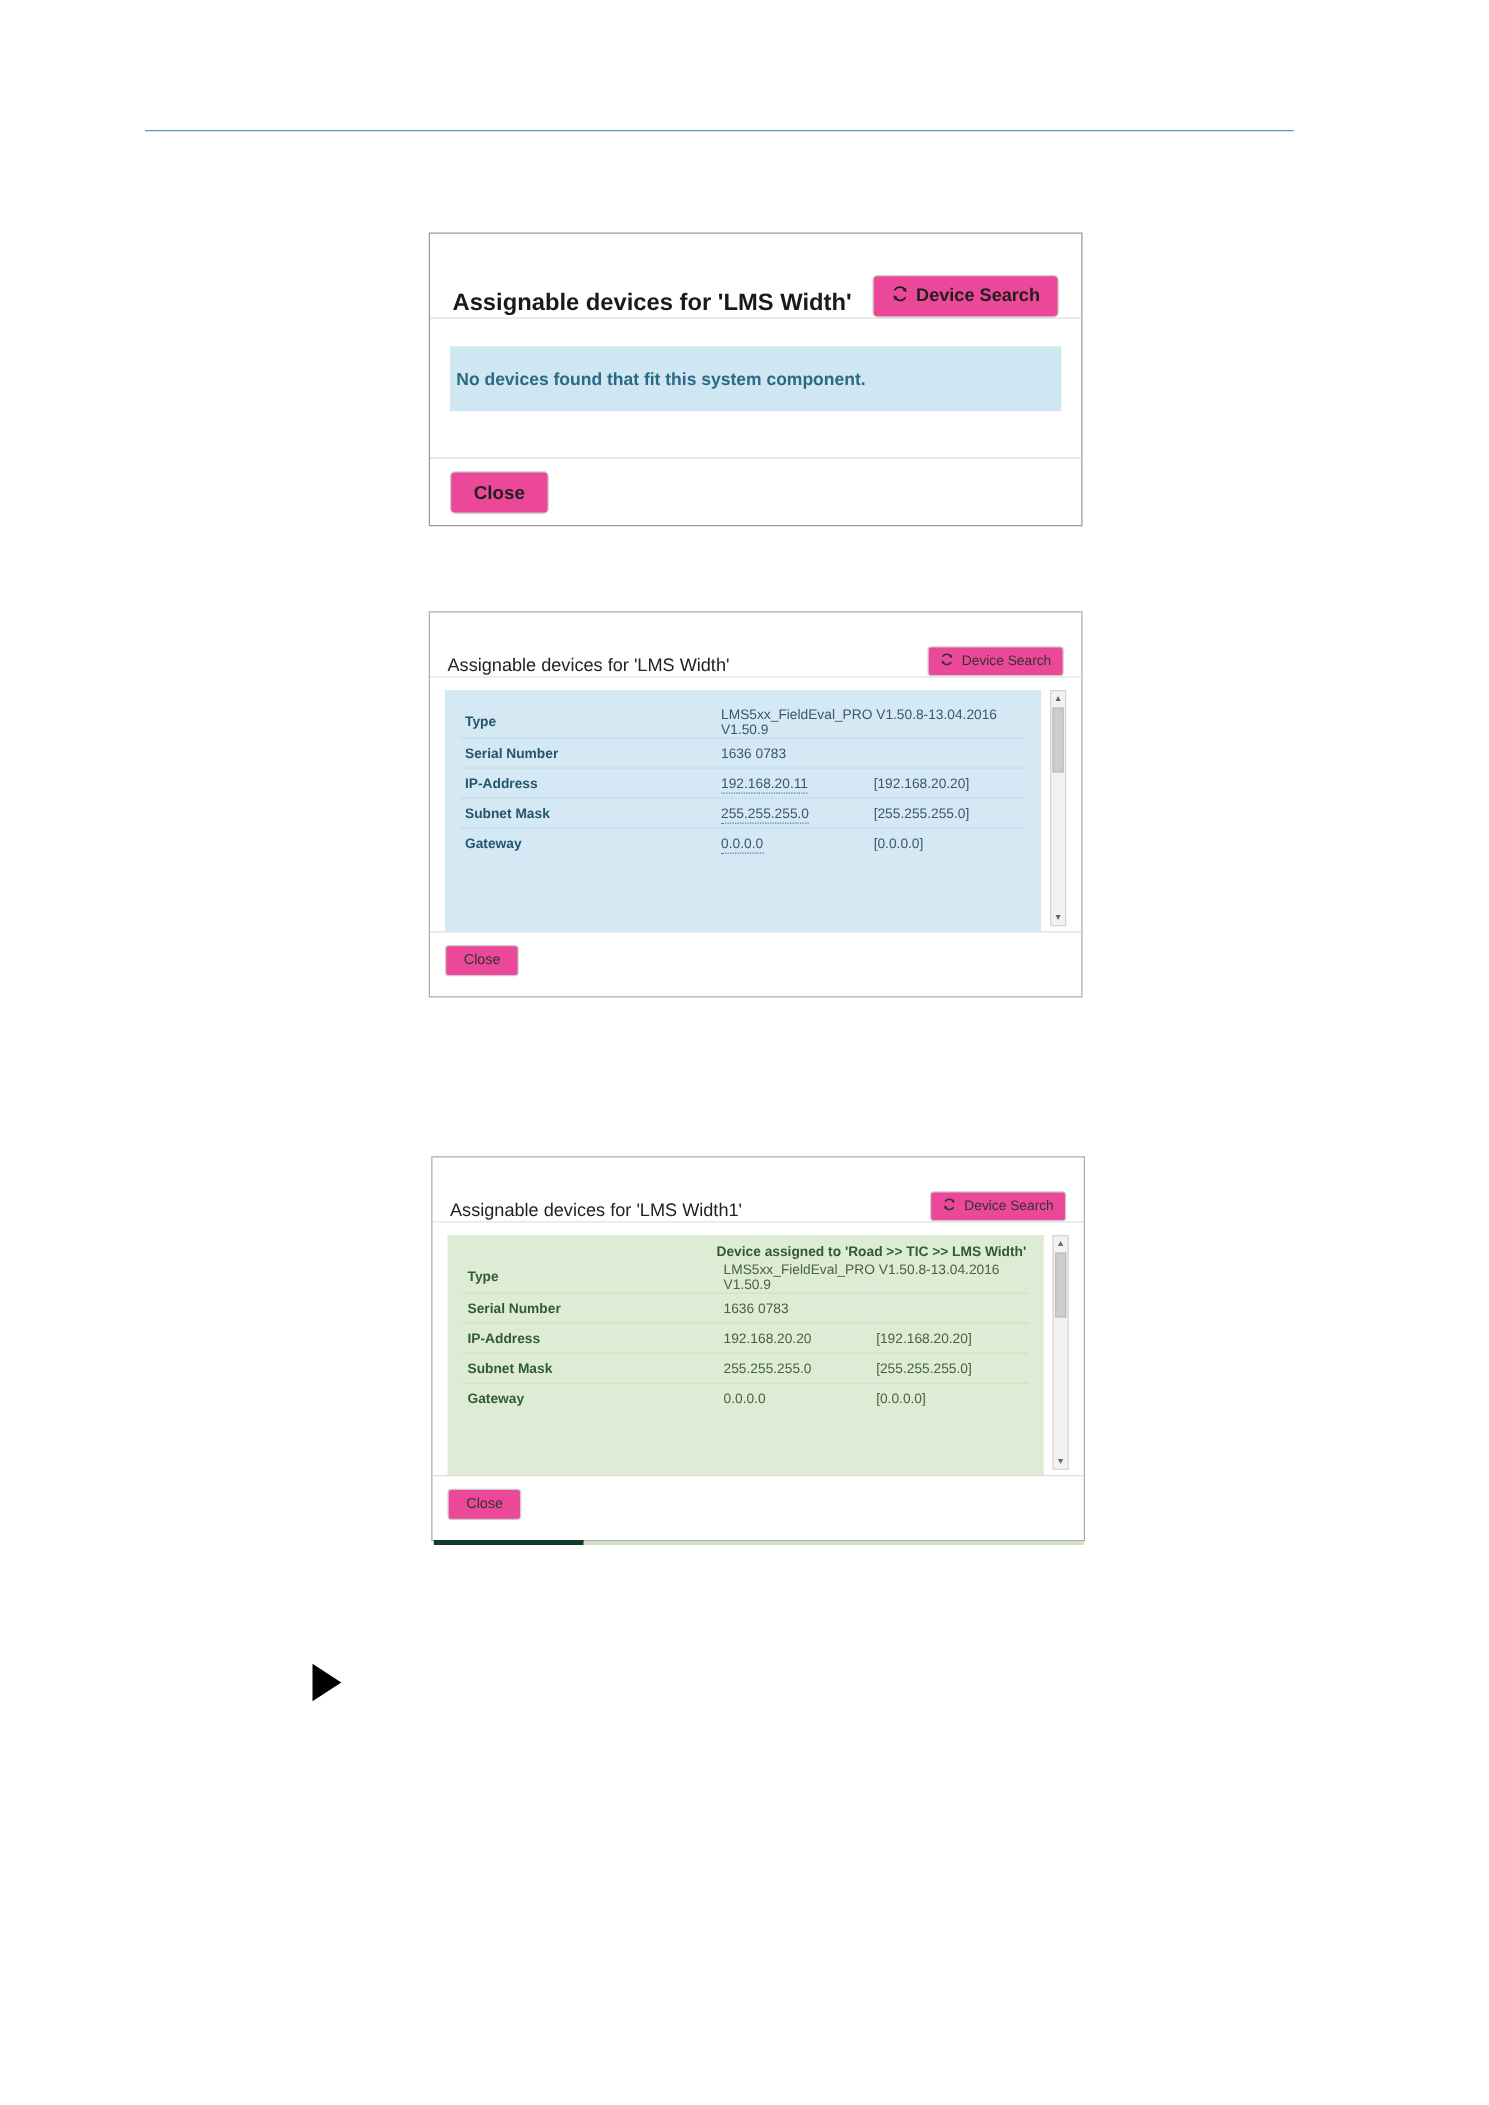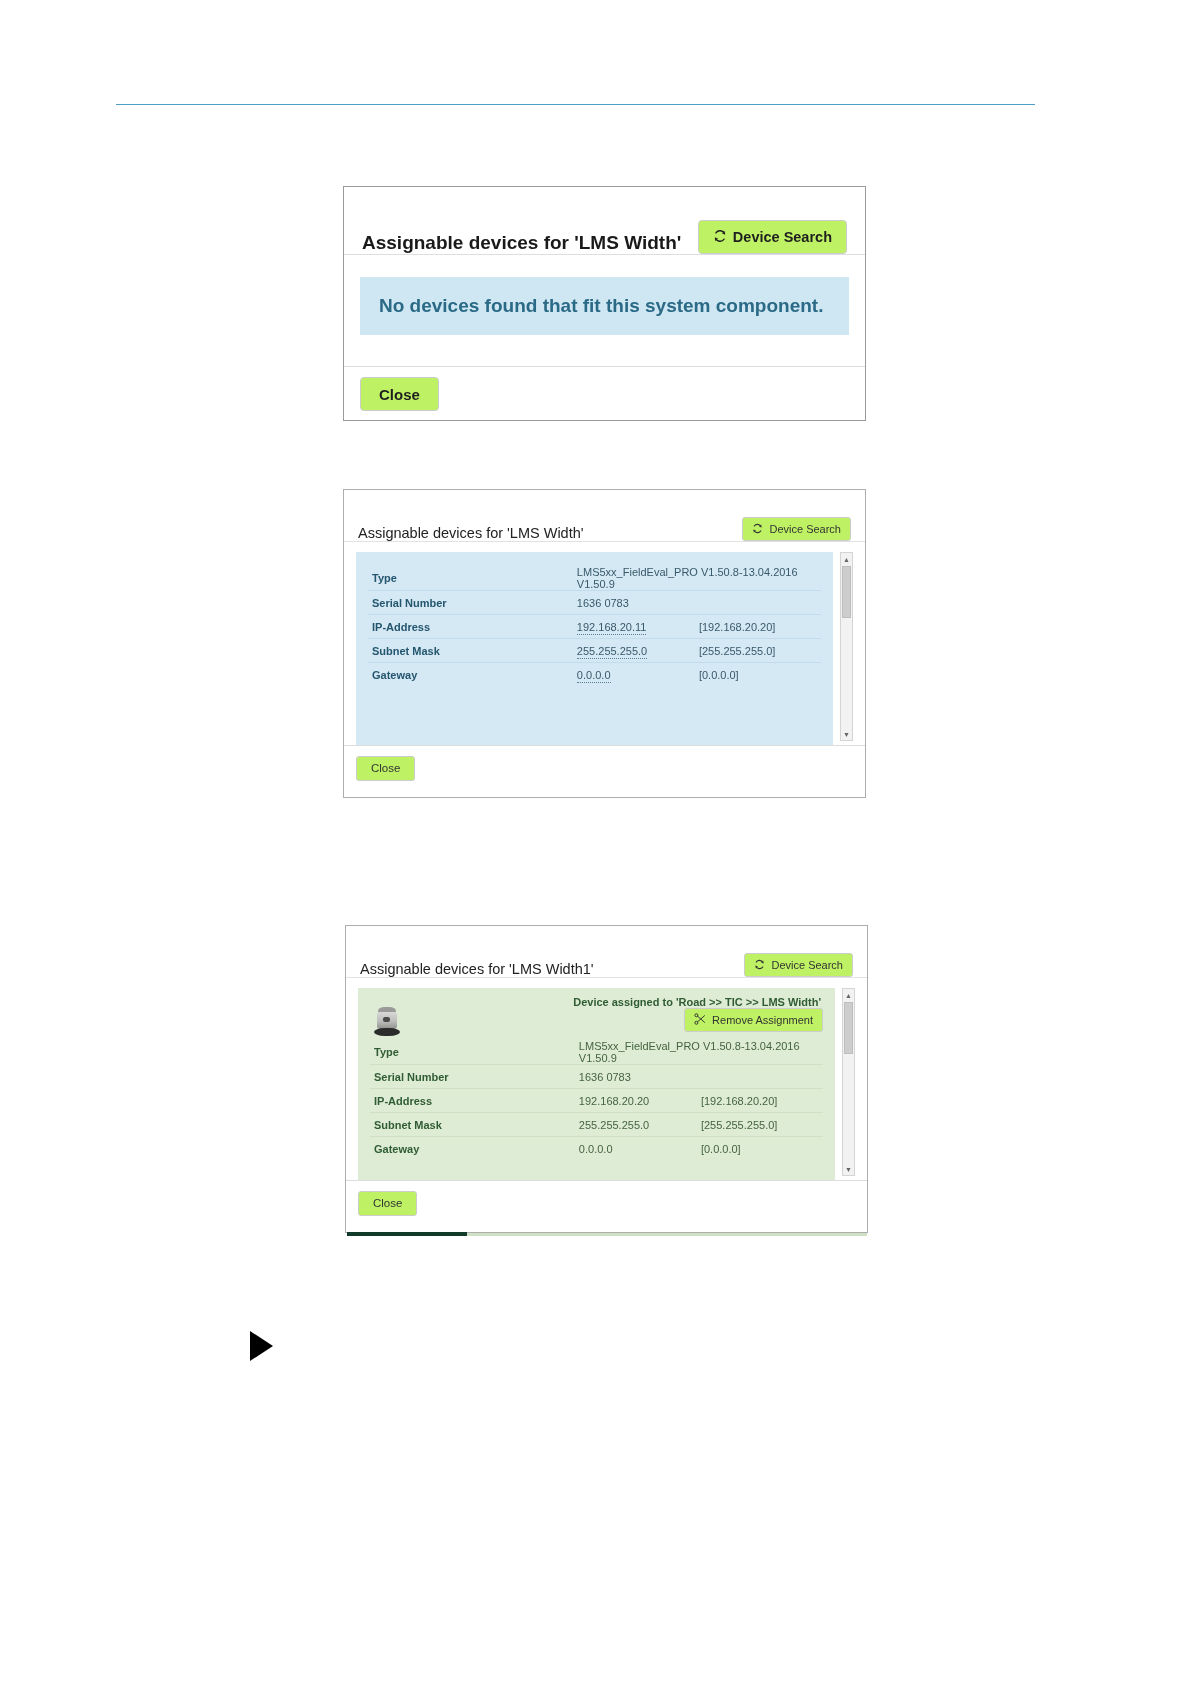--- a/index.html
+++ b/index.html
@@ -62,21 +62,21 @@
     justify-content: flex-start;
     align-items: center;
     border-top: 1px solid #dddddd;
   }
 
   
   .btn {
     display: inline-flex;
     align-items: center;
     gap: 6px;
-    background: #bef264;
+    background: #ec4899;
     border: 1px solid #cccccc;
     border-radius: 3px;
     color: #1f1f1f;
     box-sizing: border-box;
     white-space: nowrap;
     cursor: pointer;
     font-family: "Liberation Sans", sans-serif;
   }
   .btn .ico {
     display: inline-block;
@@ -105,22 +105,22 @@
     border-radius: 4px;
   }
   #dlg1 .dlg-body {
     padding: 22px 16px 0 16px;
     height: 111px;
   }
   .alert-info {
     background: #cfe7f2;
     color: #2b6a87;
     font-weight: bold;
-    font-size: 19px;
-    padding: 18px 19px;
+    font-size: 14px;
+    padding: 18px 5px;
     box-sizing: border-box;
   }
   #dlg1 .dlg-footer {
     height: 55px;
     padding: 0 16px;
   }
   #dlg1 .btn-close {
     font-size: 15px;
     font-weight: bold;
     height: 34px;
@@ -436,38 +436,20 @@
       </span>
       <span>Device Search</span>
     </button>
   </div>
 
   <div class="dlg-body" style="height:202px;">
     <div class="device-panel green" style="width:477px; height:192px;">
 
       <div class="assigned-line">Device assigned to 'Road &gt;&gt; TIC &gt;&gt; LMS Width'</div>
 
-      <div class="device-topbar" style="margin-top:-6px;">
-        <div class="device-photo" style="margin-top:2px;">
-          <div class="dp-top"></div>
-          <div class="dp-body"></div>
-          <div class="dp-lens"></div>
-          <div class="dp-base"></div>
-        </div>
-        <button class="btn" style="margin-top:4px;">
-          <span class="ico">
-            <svg width="12" height="12" viewBox="0 0 16 16" aria-hidden="true">
-              <circle cx="3.2" cy="3" r="2" fill="none" stroke="#333" stroke-width="1.3"></circle>
-              <circle cx="3.2" cy="13" r="2" fill="none" stroke="#333" stroke-width="1.3"></circle>
-              <path d="M4.8 4.3L14 12.4M4.8 11.7L14 3.6" fill="none" stroke="#333" stroke-width="1.3" stroke-linecap="round"></path>
-            </svg>
-          </span>
-          <span>Remove Assignment</span>
-        </button>
-      </div>
 
       <table class="dev-table" style="margin-top:2px;">
         <tbody>
           <tr>
             <td class="lbl">Type</td>
             <td class="val" colspan="2">LMS5xx_FieldEval_PRO V1.50.8-13.04.2016 V1.50.9</td>
           </tr>
           <tr>
             <td class="lbl">Serial Number</td>
             <td class="val" colspan="2">1636 0783</td>

